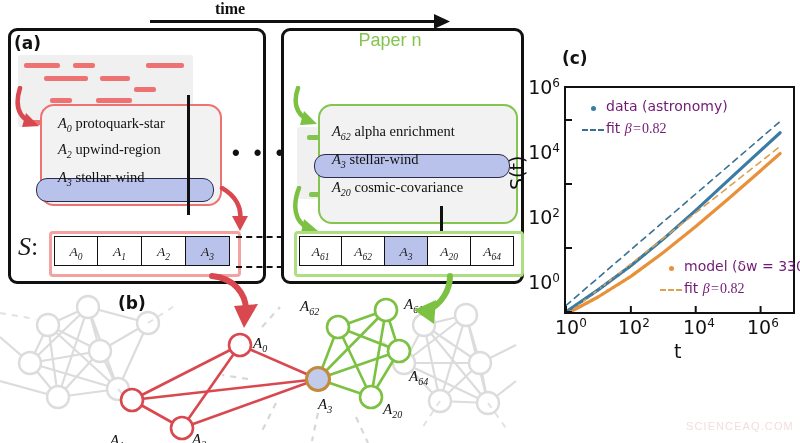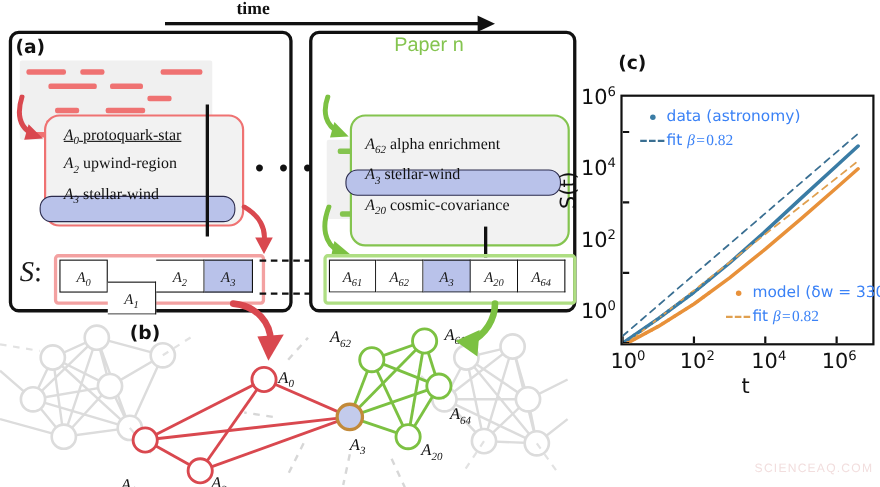--- a/index.html
+++ b/index.html
@@ -59,21 +59,21 @@
   #panel-c{left:548px;top:40px;width:250px;height:300px;}
   .plotbox{position:absolute;left:16px;top:46px;width:231px;height:228px;
            border:2px solid #111;background:#fff;box-sizing:border-box;}
   .ytick{position:absolute;right:0;font-family:"DejaVu Sans",sans-serif;font-size:19px;color:#111;
          text-align:right;white-space:nowrap;}
   .ytick sup{font-size:12px;}
   .xtick{position:absolute;font-family:"DejaVu Sans",sans-serif;font-size:19px;color:#111;white-space:nowrap;}
   .xtick sup{font-size:12px;}
   .axname{font-family:"DejaVu Sans",sans-serif;font-size:19px;color:#111;}
 
-  .lgd{position:absolute;font-family:"DejaVu Sans",sans-serif;font-size:14px;color:#3b82f6;white-space:nowrap;}
+  .lgd{position:absolute;font-family:"DejaVu Sans",sans-serif;font-size:14px;color:#701a75;white-space:nowrap;}
   .lgd .mk{display:inline-block;width:26px;text-align:center;vertical-align:middle;}
   .swdot{display:inline-block;width:5px;height:5px;border-radius:50%;vertical-align:middle;}
   .swdash{display:inline-block;width:22px;height:0;border-top:2px dashed #3a6f92;vertical-align:middle;}
   .lgd .mathy{font-family:"Liberation Serif",serif;font-style:italic;}
 
   
   #watermark{left:686px;top:420px;font-family:"Liberation Sans",sans-serif;
              font-size:11px;letter-spacing:1.1px;color:#f2dede;}
 </style>
 </head>
@@ -103,21 +103,21 @@
   <i class="ln red" style="left:8px;  top:65px; width:26px;"></i>
   <i class="ln red" style="left:60px; top:65px; width:30px;"></i>
 </div>
 
 <svg class="abs" style="left:14px;top:86px;" width="46" height="50">
   <path d="M6,2 C1,18 4,30 16,36" stroke="#d9484f" stroke-width="4.5" fill="none" stroke-linecap="round"></path>
   <polygon points="12,27 25,40 8,41" fill="#d9484f"></polygon>
 </svg>
 
 <div class="listcard red" style="left:40px;top:104px;width:178px;height:98px;">
-  <div class="listrow" style="margin:8px 0 0 16px;text-decoration:underline;">
+  <div class="listrow" style="margin:8px 0 0 16px;">
     <span class="lbl">A</span><sub>0</sub>
     <span>protoquark-star</span>
   </div>
   <div class="listrow" style="margin:2px 0 0 16px;">
     <span class="lbl">A</span><sub>2</sub>
     <span>upwind-region</span>
   </div>
   <div class="hl-pill" style="left:-6px;top:72px;width:176px;height:22px;"></div>
   <div class="listrow" style="margin:4px 0 0 16px;">
     <span class="lbl">A</span><sub>3</sub>
@@ -126,21 +126,21 @@
 </div>
 
 <div class="abs" style="left:187px;top:95px;width:3px;height:120px;background:#111;"></div>
 
 <div class="abs sym-S" style="left:18px;top:232px;">
   <span>S</span><span class="serif" style="font-style:normal">:</span>
 </div>
 <div class="seqwrap red" style="left:49px;top:231px;width:186px;height:40px;">
   <div style="padding:2px 0 0 2px;overflow:hidden;">
     <div class="cell" style="width:44px;"><span>A</span><sub>0</sub></div>
-    <div class="cell" style="width:44px;margin-top:20px;"><span>A</span><sub>1</sub></div>
+    <div class="cell" style="width:44px;"><span>A</span><sub>1</sub></div>
     <div class="cell" style="width:44px;"><span>A</span><sub>2</sub></div>
     <div class="cell sel" style="width:44px;"><span>A</span><sub>3</sub></div>
   </div>
 </div>
 
 <div class="abs dots" style="left:232px;top:140px;">• • •</div>
 
 <div class="abs" style="left:236px;top:236px;width:57px;height:0;border-top:2.5px dashed #111;"></div>
 <div class="abs" style="left:236px;top:266px;width:57px;height:0;border-top:2.5px dashed #111;"></div>
 

